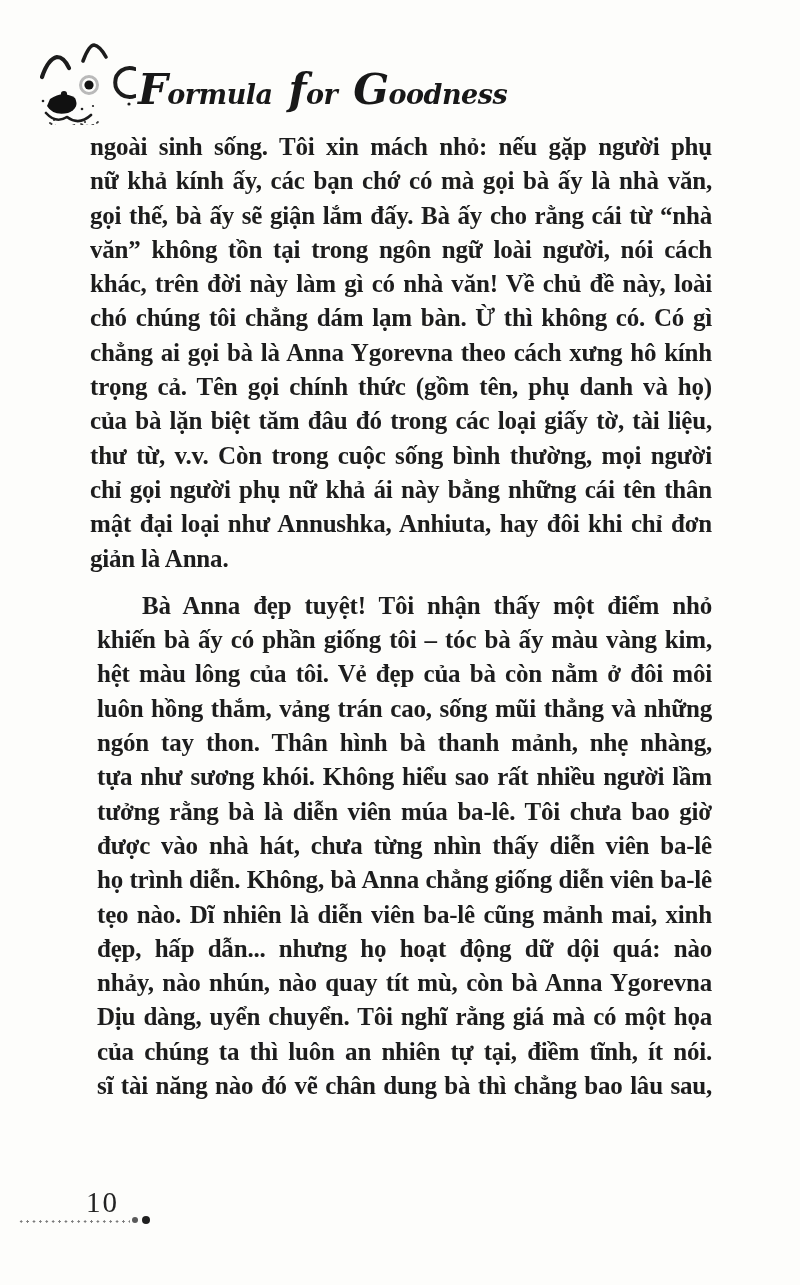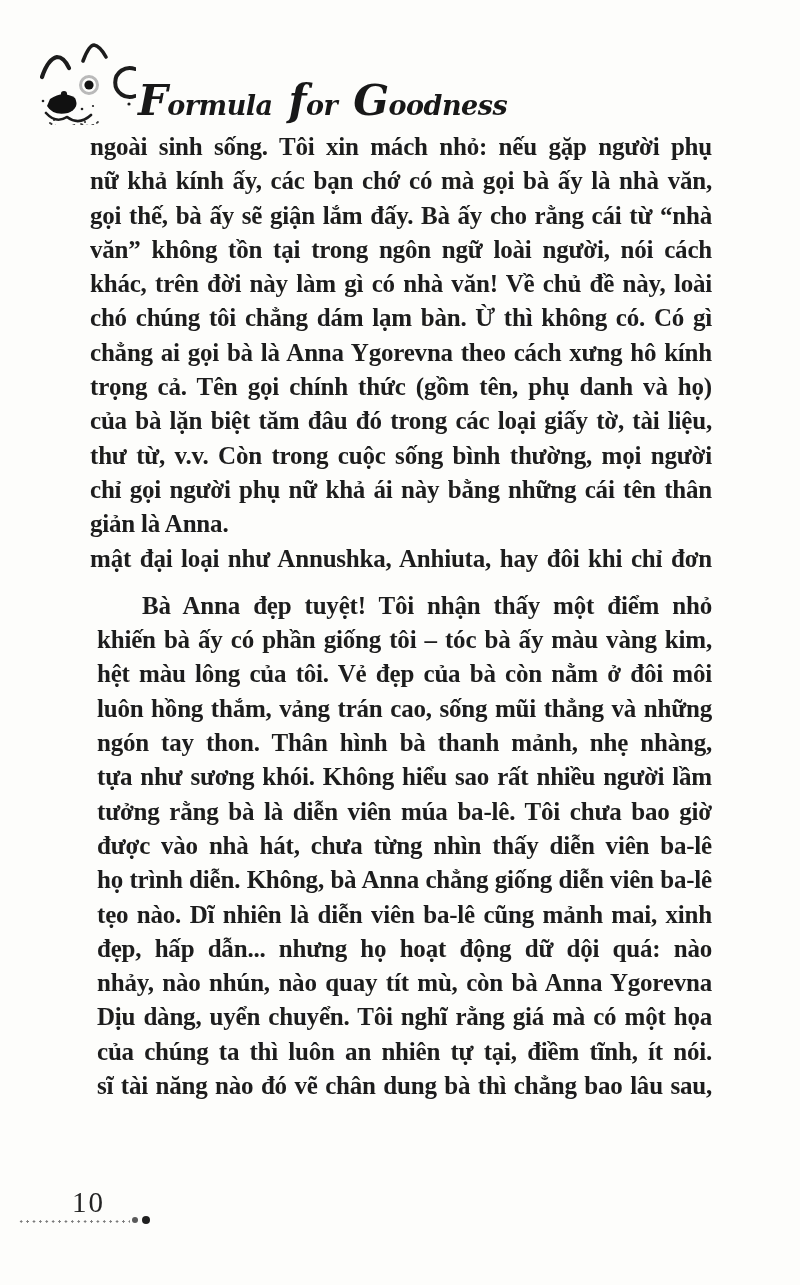--- a/index.html
+++ b/index.html
@@ -5,21 +5,21 @@
   html,body{margin:0;padding:0;background:#ffffff;}
   .page{
     position:relative;
     width:800px;height:1285px;
     background:#fdfdfb;
     color:#1d1d1d;
     font-family:"Liberation Serif", serif;
     overflow:hidden;
   }
   
-  .hdr{position:absolute;top:40px;left:36px;display:flex;align-items:flex-end;}
+  .hdr{position:absolute;top:40px;left:36px;display:flex;align-items:center;}
   .dog{width:100px;height:85px;flex:0 0 auto;}
   .logo-title{
     margin-left:2px;margin-top:14px;
     font-family:"DejaVu Serif", serif;
     font-style:italic;font-weight:bold;
     font-size:27px;letter-spacing:-0.5px;
     color:#181818;white-space:nowrap;
   }
   .title-word{display:inline-block;margin-right:7px;}
   .title-word::first-letter{font-size:42px;}
@@ -34,21 +34,21 @@
   .line{
     text-align:justify;
     text-align-last:justify;
     text-justify:inter-word;
     height:34.3px;overflow:visible;font-weight:bold;
   }
   .line.flush{text-align-last:left;}
   .para.indent .line:first-child{text-indent:45px;}
   
   .page-num{
-    position:absolute;left:72px;top:1186px;
+    position:absolute;left:86px;top:1186px;
     font-size:29px;letter-spacing:2px;color:#232323;
   }
   .dot-row{
     position:absolute;left:18px;top:1216px;
     display:flex;align-items:center;height:8px;
   }
   .dots-small{
     display:inline-block;width:112px;height:5px;
     background-image:radial-gradient(circle 1.2px, #7a7a7a 98%, transparent 100%);
     background-size:6.4px 5px;background-position:0 1px;background-repeat:repeat-x;
@@ -103,22 +103,22 @@
         <div class="line">nữ khả kính ấy, các bạn chớ có mà gọi bà ấy là nhà văn,</div>
         <div class="line">gọi thế, bà ấy sẽ giận lắm đấy. Bà ấy cho rằng cái từ “nhà</div>
         <div class="line">văn” không tồn tại trong ngôn ngữ loài người, nói cách</div>
         <div class="line">khác, trên đời này làm gì có nhà văn! Về chủ đề này, loài</div>
         <div class="line">chó chúng tôi chẳng dám lạm bàn. Ừ thì không có. Có gì</div>
         <div class="line">chẳng ai gọi bà là Anna Ygorevna theo cách xưng hô kính</div>
         <div class="line">trọng cả. Tên gọi chính thức (gồm tên, phụ danh và họ)</div>
         <div class="line">của bà lặn biệt tăm đâu đó trong các loại giấy tờ, tài liệu,</div>
         <div class="line">thư từ, v.v. Còn trong cuộc sống bình thường, mọi người</div>
         <div class="line">chỉ gọi người phụ nữ khả ái này bằng những cái tên thân</div>
+        <div class="line">mật đại loại như Annushka, Anhiuta, hay đôi khi chỉ đơn</div>
         <div class="line flush">giản là Anna.</div>
-        <div class="line">mật đại loại như Annushka, Anhiuta, hay đôi khi chỉ đơn</div>
       </div>
       <div class="para indent">
         <div class="line">Bà Anna đẹp tuyệt! Tôi nhận thấy một điểm nhỏ</div>
         <div class="line">khiến bà ấy có phần giống tôi – tóc bà ấy màu vàng kim,</div>
         <div class="line">hệt màu lông của tôi. Vẻ đẹp của bà còn nằm ở đôi môi</div>
         <div class="line">luôn hồng thắm, vảng trán cao, sống mũi thẳng và những</div>
         <div class="line">ngón tay thon. Thân hình bà thanh mảnh, nhẹ nhàng,</div>
         <div class="line">tựa như sương khói. Không hiểu sao rất nhiều người lầm</div>
         <div class="line">tưởng rằng bà là diễn viên múa ba-lê. Tôi chưa bao giờ</div>
         <div class="line">được vào nhà hát, chưa từng nhìn thấy diễn viên ba-lê</div>

